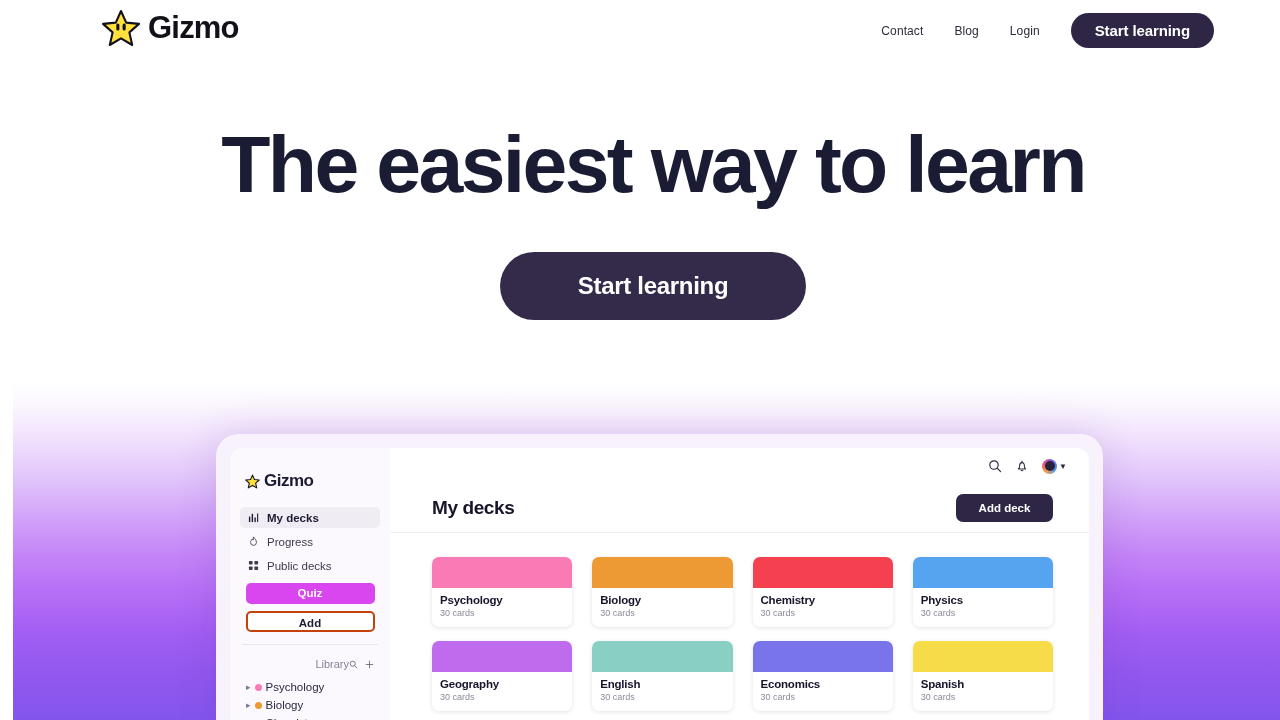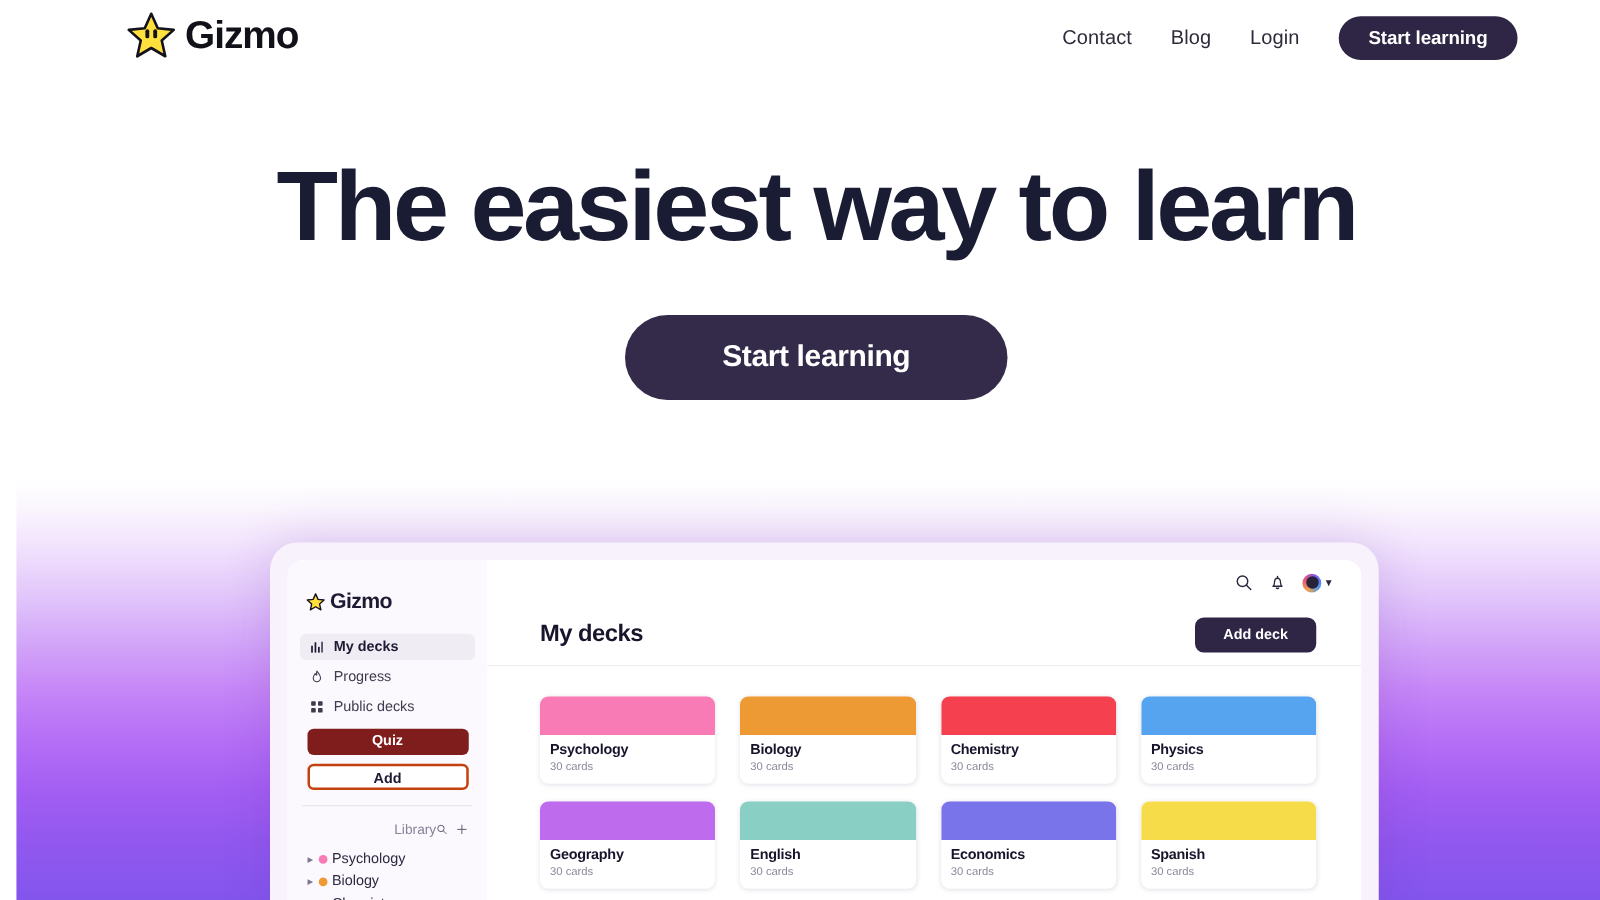--- a/index.html
+++ b/index.html
@@ -30,21 +30,21 @@
   .topbar {
     position:absolute; left:0; top:0; width:1280px; height:62px;
     display:flex; align-items:center; z-index:20;
   }
   .brand { position:absolute; left:88px; top:8px; display:flex; align-items:center; gap:7px; }
   .star-logo { width:40px; height:40px; position:relative; flex:none; }
   .brand-name {
     font-size:31px; font-weight:bold; color:#111119; letter-spacing:-0.8px;
   }
   .nav-right { position:absolute; right:79px; top:13px; display:flex; align-items:center; gap:31px; }
-  .nav-link { font-size:16px; color:#2c2c3a; text-decoration:none; letter-spacing:0.1px; }
+  .nav-link { font-size:12px; color:#2c2c3a; text-decoration:none; letter-spacing:0.1px; }
   .nav-cta {
     background:#2e2644; color:#ffffff; border:none; border-radius:22px;
     padding:0 24px; height:35px; font-size:15px; font-weight:bold;
     font-family:"Liberation Sans", sans-serif; letter-spacing:-0.1px; cursor:pointer;
   }
 
   
   .hero { position:absolute; left:0; top:0; width:1280px; text-align:center; z-index:10; }
   .hero-title {
     margin-top:125px; font-size:79px; font-weight:bold; color:#1a1c34;
@@ -80,21 +80,21 @@
     display:flex; align-items:center; gap:8px; height:21px; padding:0 8px;
     border-radius:5px; font-size:11.5px; color:#3e3b4e; margin-bottom:3px;
   }
   .side-item.active { background:#efecf3; font-weight:bold; color:#1d1a33; }
   .side-ico { width:11px; height:11px; flex:none; display:block; }
   .side-btn {
     display:block; width:129px; height:21px; line-height:21px; text-align:center;
     font-size:11.5px; font-weight:bold; border-radius:5px; margin:7px auto 0 auto;
     font-family:"Liberation Sans", sans-serif; cursor:pointer;
   }
-  .side-btn.primary { background:#7f1d1d; color:#fff; border:none; }
+  .side-btn.primary { background:#d946ef; color:#fff; border:none; }
   .side-btn.ghost { background:#fff; color:#1d1a33; border:2px solid #c2410c; }
   .side-divider { height:1px; background:#eae6f0; margin:12px 2px 0 2px; }
   .lib-head {
     display:flex; align-items:center; justify-content:flex-end;
     padding:0 6px; margin-top:10px; margin-bottom:5px;
   }
   .lib-title { font-size:11px; color:#86839a; }
   .lib-actions { display:flex; align-items:center; gap:7px; color:#56536a; }
   .lib-item { display:flex; align-items:center; gap:4px; padding:0 6px; height:18px; font-size:11.5px; color:#2c2940; }
   .lib-caret { font-size:9px; color:#7a7790; line-height:1; }

